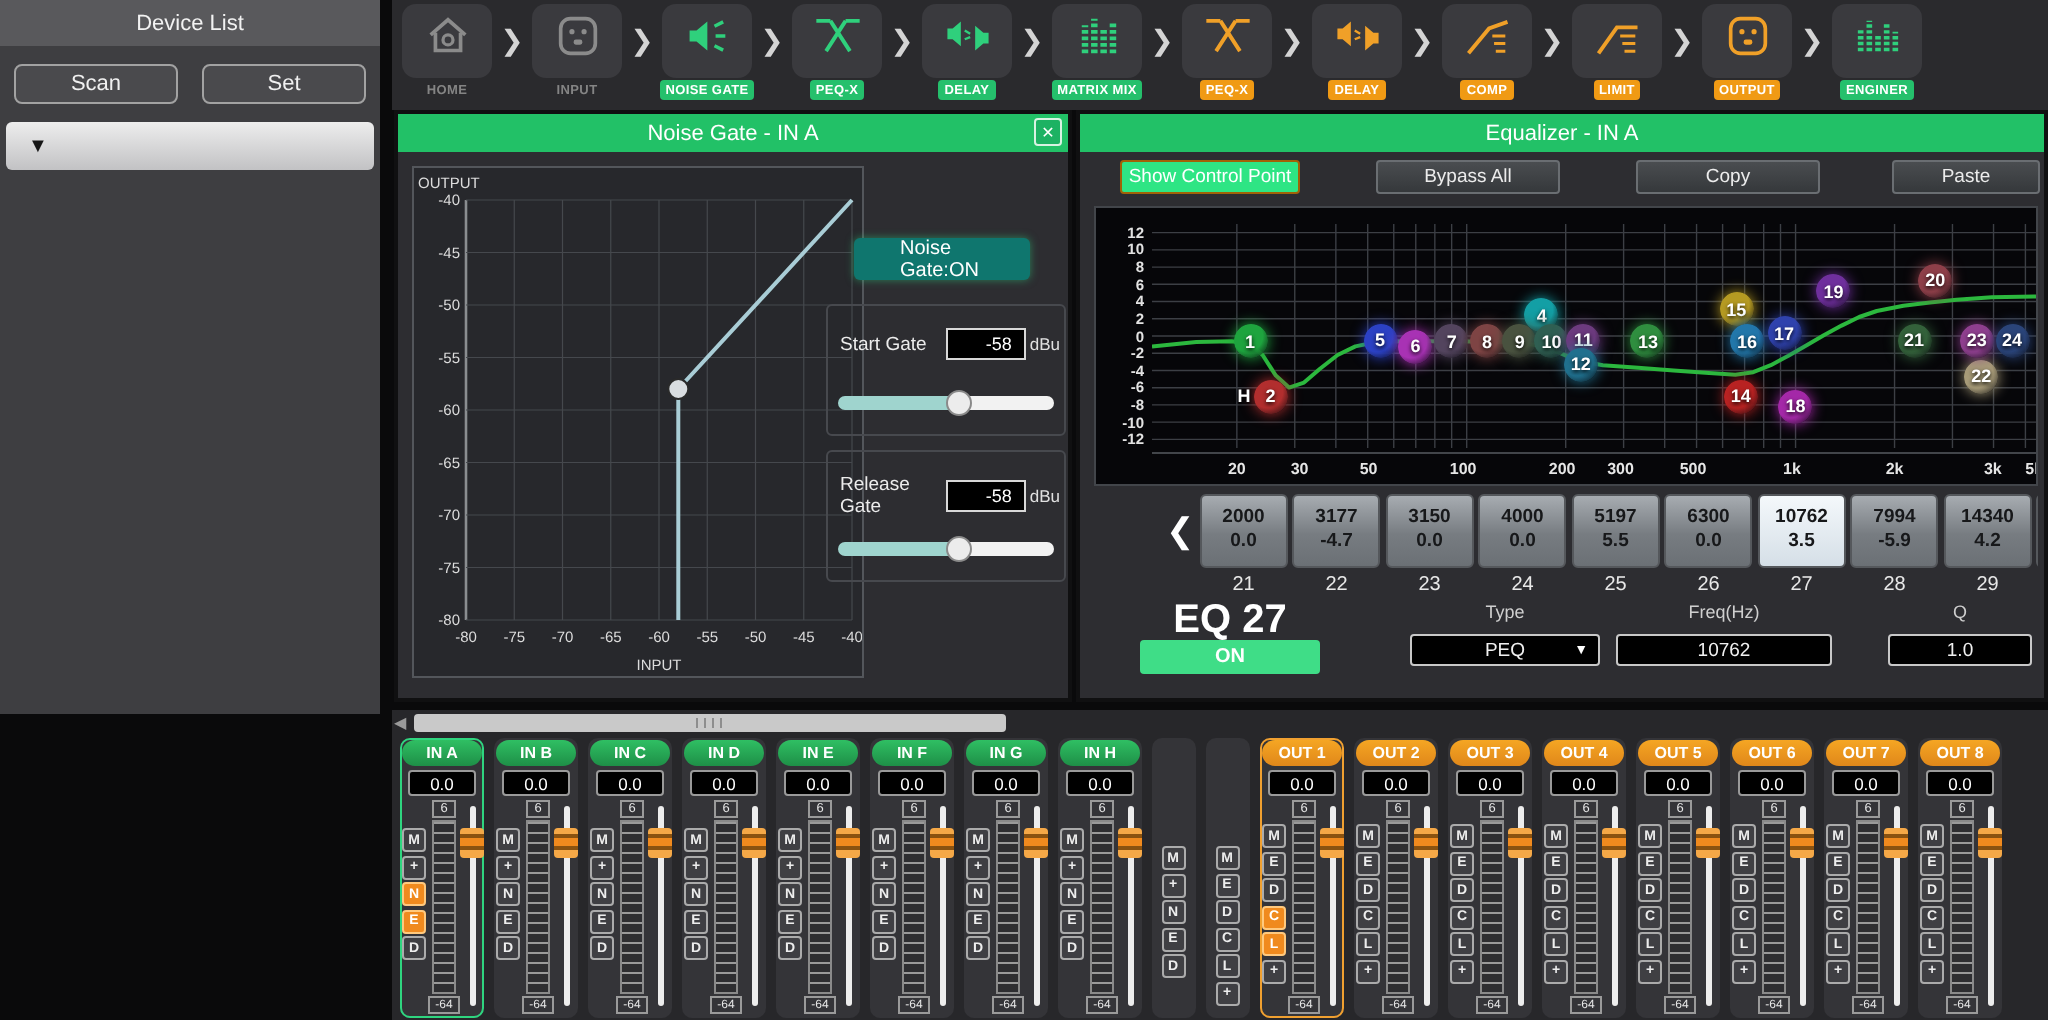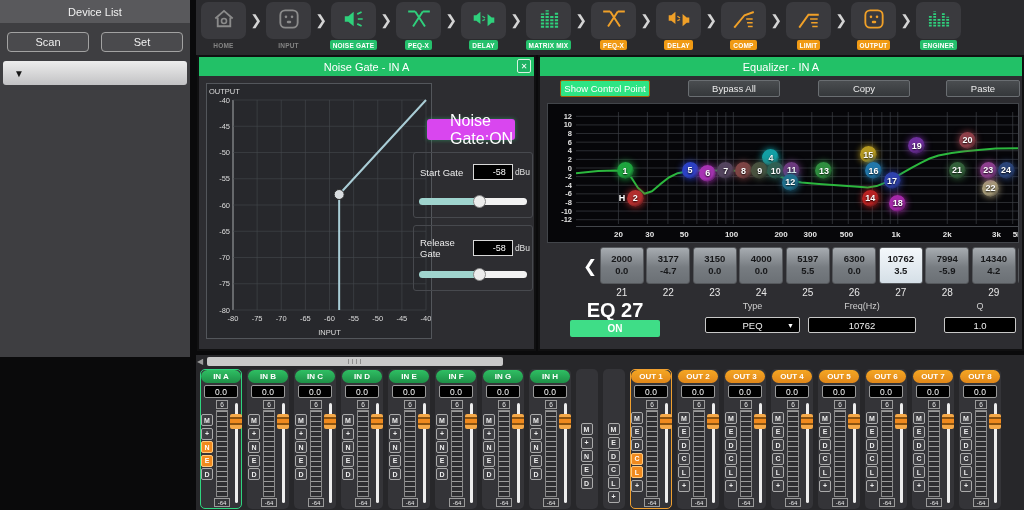--- a/index.html
+++ b/index.html
@@ -39,22 +39,22 @@
   .win-x { position:absolute; right:3px; top:2px; width:14px; height:14px; border:1px solid #d8f2e2;
     border-radius:2px; color:#fff; font-size:8px; display:flex; align-items:center;
     justify-content:center; background:#1db263; cursor:default; }
 
   
   #ng-panel { left:197px; width:339px; height:296px; }
   .ng-graph { position:absolute; left:7px; top:26px; width:226px; height:256px;
     background:#27282c; border:1px solid #53565b; }
   .ng-graph svg { width:100%; height:100%; display:block; }
   .ng-t { font-size:7.5px; fill:#dcdcdc; }
-  .ng-on { position:absolute; left:228px; top:62px; width:88px; height:21px; background:#d946ef;
-    border-radius:3px; color:#fff; font-size:16px; display:flex; align-items:center;
+  .ng-on { position:absolute; left:228px; top:62px; width:88px; height:21px; background:#0f766e;
+    border-radius:3px; color:#fff; font-size:10px; display:flex; align-items:center;
     justify-content:center; box-shadow:0 0 4px rgba(47,213,127,.5);padding-left:23px; }
   .ng-group { position:absolute; left:214px; width:120px; height:66px;
     border:1px solid #47494e; border-radius:3px; }
   .ng-row { position:absolute; left:6px; right:2px; top:11px; display:flex; align-items:center; }
   .ng-label { color:#ececec; font-size:9.5px; flex:1; }
   .ng-valbox { width:40px; height:16px; background:#000; border:1px solid #d8d8d8; color:#fff;
     font-size:9px; display:flex; align-items:center; justify-content:flex-end; padding-right:6px; }
   .ng-unit { color:#e0e0e0; font-size:8.5px; margin-left:2px; }
   .ng-slider { position:absolute; left:5px; right:5px; top:42px; height:14px; }
   .ng-track { position:absolute; top:3px; left:0; right:0; height:7px; border-radius:3.5px;
@@ -443,21 +443,21 @@
           <div class="eq-pt" style="left: 141.338px; top: 50.0846px; background: radial-gradient(circle at 38% 35%, rgb(83, 68, 94) 0%, rgb(83, 68, 94) 52%, rgba(5, 5, 10, 0.75) 100%); box-shadow: rgb(83, 68, 94) 0px 0px 7px;">7</div>
           <div class="eq-pt" style="left: 159.018px; top: 50.0846px; background: radial-gradient(circle at 38% 35%, rgb(126, 68, 68) 0%, rgb(126, 68, 68) 52%, rgba(5, 5, 10, 0.75) 100%); box-shadow: rgb(126, 68, 68) 0px 0px 7px;">8</div>
           <div class="eq-pt" style="left: 175.372px; top: 50.0846px; background: radial-gradient(circle at 38% 35%, rgb(73, 82, 63) 0%, rgb(73, 82, 63) 52%, rgba(5, 5, 10, 0.75) 100%); box-shadow: rgb(73, 82, 63) 0px 0px 7px;">9</div>
           <div class="eq-pt" style="left: 191.284px; top: 50.0846px; background: radial-gradient(circle at 38% 35%, rgb(47, 95, 82) 0%, rgb(47, 95, 82) 52%, rgba(5, 5, 10, 0.75) 100%); box-shadow: rgb(47, 95, 82) 0px 0px 7px;">10</div>
           <div class="eq-pt" style="left: 207.196px; top: 49.6538px; background: radial-gradient(circle at 38% 35%, rgb(108, 58, 126) 0%, rgb(108, 58, 126) 52%, rgba(5, 5, 10, 0.75) 100%); box-shadow: rgb(108, 58, 126) 0px 0px 7px;">11</div>
           <div class="eq-pt" style="left: 205.87px; top: 61.7154px; background: radial-gradient(circle at 38% 35%, rgb(32, 112, 142) 0%, rgb(32, 112, 142) 52%, rgba(5, 5, 10, 0.75) 100%); box-shadow: rgb(32, 112, 142) 0px 0px 7px;">12</div>
           <div class="eq-pt" style="left: 239.462px; top: 50.0846px; background: radial-gradient(circle at 38% 35%, rgb(47, 142, 63) 0%, rgb(47, 142, 63) 52%, rgba(5, 5, 10, 0.75) 100%); box-shadow: rgb(47, 142, 63) 0px 0px 7px;">13</div>
           <div class="eq-pt" style="left: 285.872px; top: 77.6538px; background: radial-gradient(circle at 38% 35%, rgb(184, 34, 34) 0%, rgb(184, 34, 34) 52%, rgba(5, 5, 10, 0.75) 100%); box-shadow: rgb(184, 34, 34) 0px 0px 7px;">14</div>
           <div class="eq-pt" style="left: 283.662px; top: 34.1462px; background: radial-gradient(circle at 38% 35%, rgb(181, 154, 34) 0%, rgb(181, 154, 34) 52%, rgba(5, 5, 10, 0.75) 100%); box-shadow: rgb(181, 154, 34) 0px 0px 7px;">15</div>
           <div class="eq-pt" style="left: 288.966px; top: 50.0846px; background: radial-gradient(circle at 38% 35%, rgb(34, 119, 170) 0%, rgb(34, 119, 170) 52%, rgba(5, 5, 10, 0.75) 100%); box-shadow: rgb(34, 119, 170) 0px 0px 7px;">16</div>
-          <div class="eq-pt" style="left: 307.53px; top: 60px; background: radial-gradient(circle at 38% 35%, rgb(47, 66, 173) 0%, rgb(47, 66, 173) 52%, rgba(5, 5, 10, 0.75) 100%); box-shadow: rgb(47, 66, 173) 0px 0px 7px;">17</div>
+          <div class="eq-pt" style="left: 307.53px; top: 46px; background: radial-gradient(circle at 38% 35%, rgb(47, 66, 173) 0%, rgb(47, 66, 173) 52%, rgba(5, 5, 10, 0.75) 100%); box-shadow: rgb(47, 66, 173) 0px 0px 7px;">17</div>
           <div class="eq-pt" style="left: 313.276px; top: 82.8231px; background: radial-gradient(circle at 38% 35%, rgb(164, 40, 168) 0%, rgb(164, 40, 168) 52%, rgba(5, 5, 10, 0.75) 100%); box-shadow: rgb(164, 40, 168) 0px 0px 7px;">18</div>
           <div class="eq-pt" style="left: 332.282px; top: 25.1px; background: radial-gradient(circle at 38% 35%, rgb(111, 47, 157) 0%, rgb(111, 47, 157) 52%, rgba(5, 5, 10, 0.75) 100%); box-shadow: rgb(111, 47, 157) 0px 0px 7px;">19</div>
           <div class="eq-pt" style="left: 383.112px; top: 19.9308px; background: radial-gradient(circle at 38% 35%, rgb(142, 63, 73) 0%, rgb(142, 63, 73) 52%, rgba(5, 5, 10, 0.75) 100%); box-shadow: rgb(142, 63, 73) 0px 0px 7px;">20</div>
           <div class="eq-pt" style="left: 372.504px; top: 49.6538px; background: radial-gradient(circle at 38% 35%, rgb(51, 97, 58) 0%, rgb(51, 97, 58) 52%, rgba(5, 5, 10, 0.75) 100%); box-shadow: rgb(51, 97, 58) 0px 0px 7px;">21</div>
           <div class="eq-pt" style="left: 406.096px; top: 67.7462px; background: radial-gradient(circle at 38% 35%, rgb(167, 155, 120) 0%, rgb(167, 155, 120) 52%, rgba(5, 5, 10, 0.75) 100%); box-shadow: rgb(167, 155, 120) 0px 0px 7px;">22</div>
           <div class="eq-pt" style="left: 403.886px; top: 49.6538px; background: radial-gradient(circle at 38% 35%, rgb(142, 63, 142) 0%, rgb(142, 63, 142) 52%, rgba(5, 5, 10, 0.75) 100%); box-shadow: rgb(142, 63, 142) 0px 0px 7px;">23</div>
           <div class="eq-pt" style="left: 421.566px; top: 49.6538px; background: radial-gradient(circle at 38% 35%, rgb(42, 68, 121) 0%, rgb(42, 68, 121) 52%, rgba(5, 5, 10, 0.75) 100%); box-shadow: rgb(42, 68, 121) 0px 0px 7px;">24</div>
         </div>
     </div>
     <div class="eq-xaxis">

